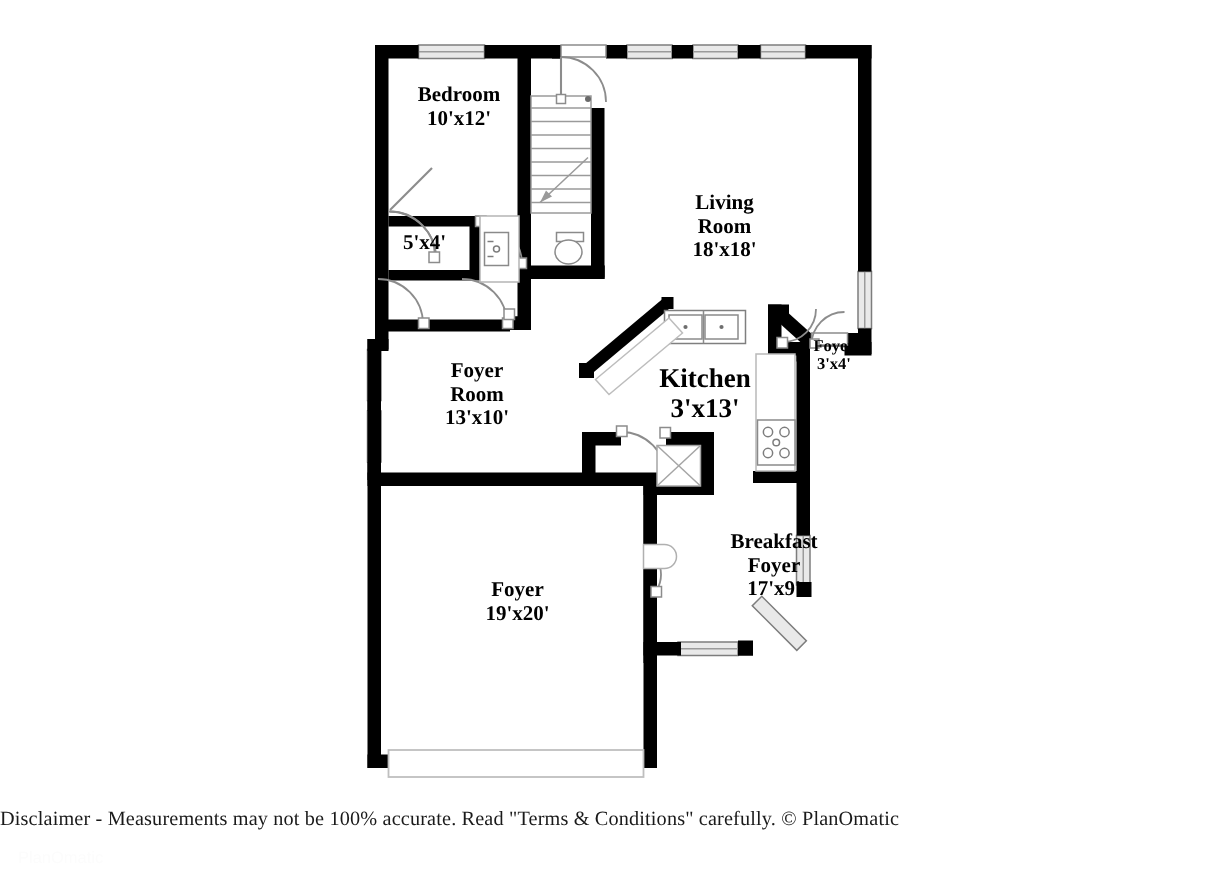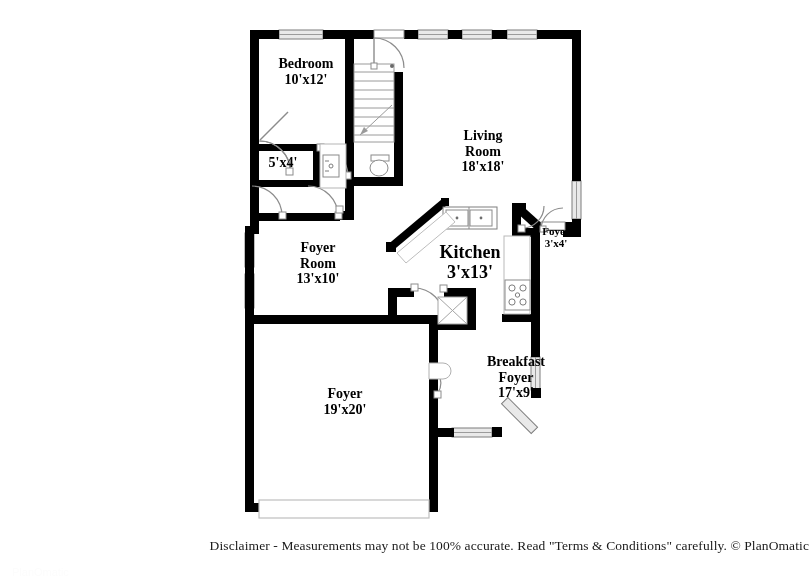--- a/index.html
+++ b/index.html
@@ -31,21 +31,21 @@
     user-select: none;
   }
   .room-label .rl-name { display: block; }
   .room-label .rl-dim  { display: block; }
 
   #disclaimer {
     position: absolute;
     left: 0;
     top: 538px;
     width: 809px;
-    text-align: right;
+    text-align: left;
     font-family: "Liberation Serif", "DejaVu Serif", serif;
     font-size: 13.5px;
     color: #1a1a1a;
     letter-spacing: 0.1px;
     white-space: nowrap;
   }
   #watermark {
     position: absolute;
     left: 12px;
     top: 566px;

